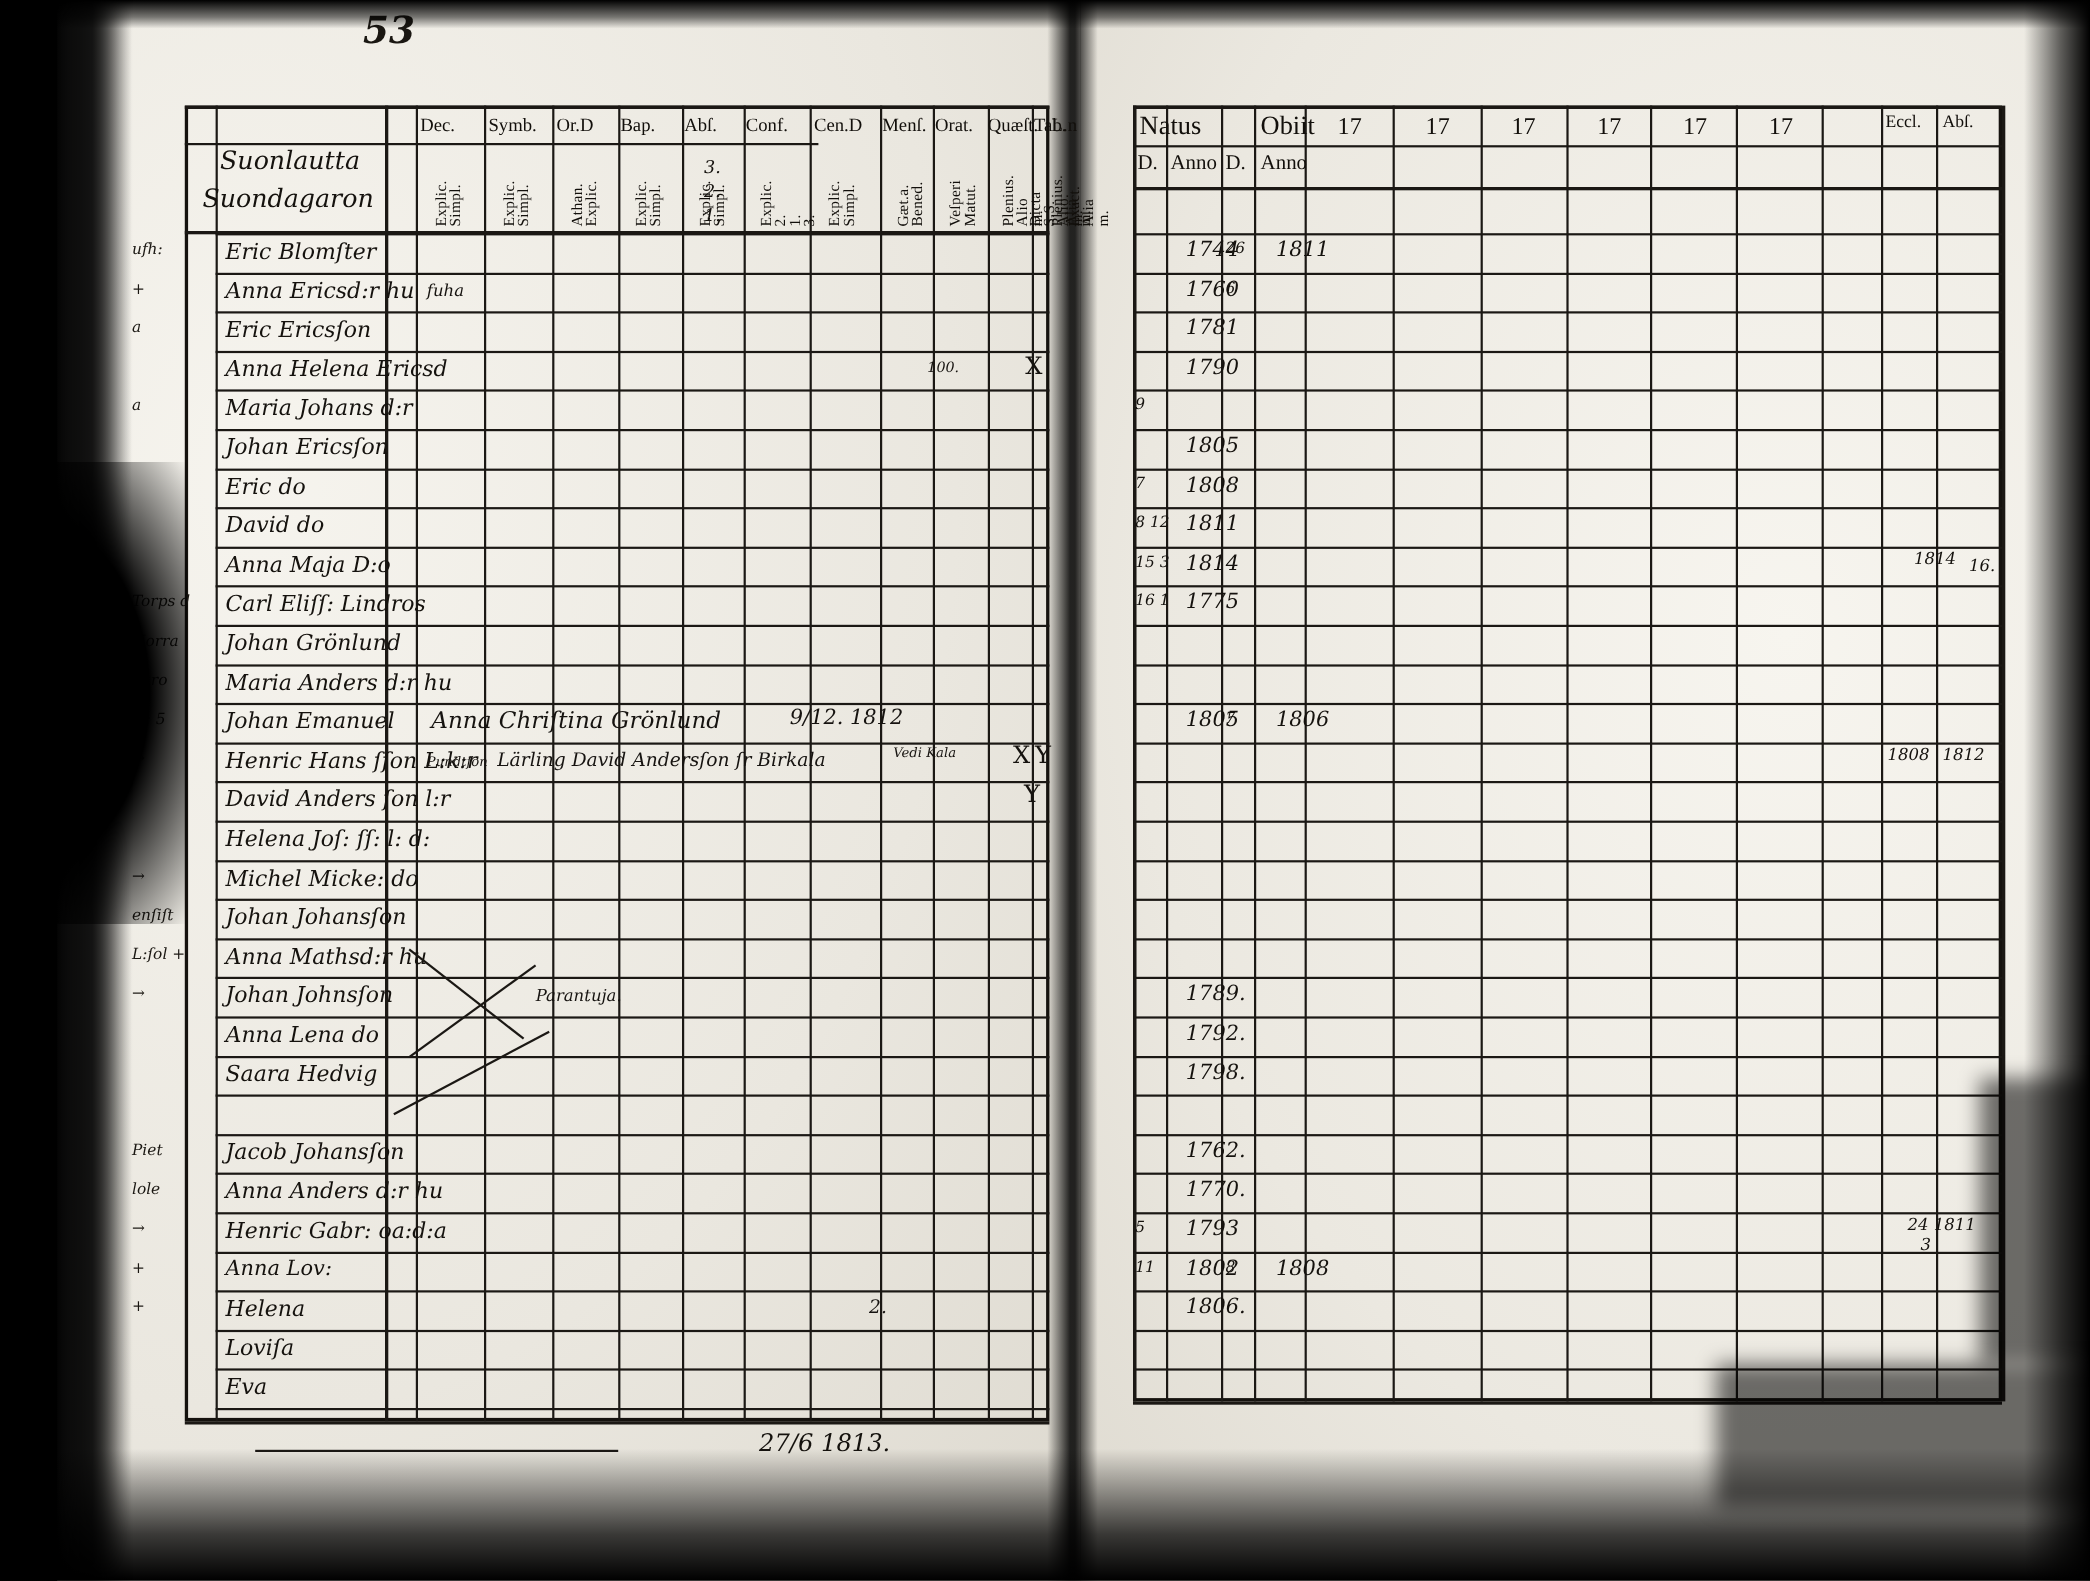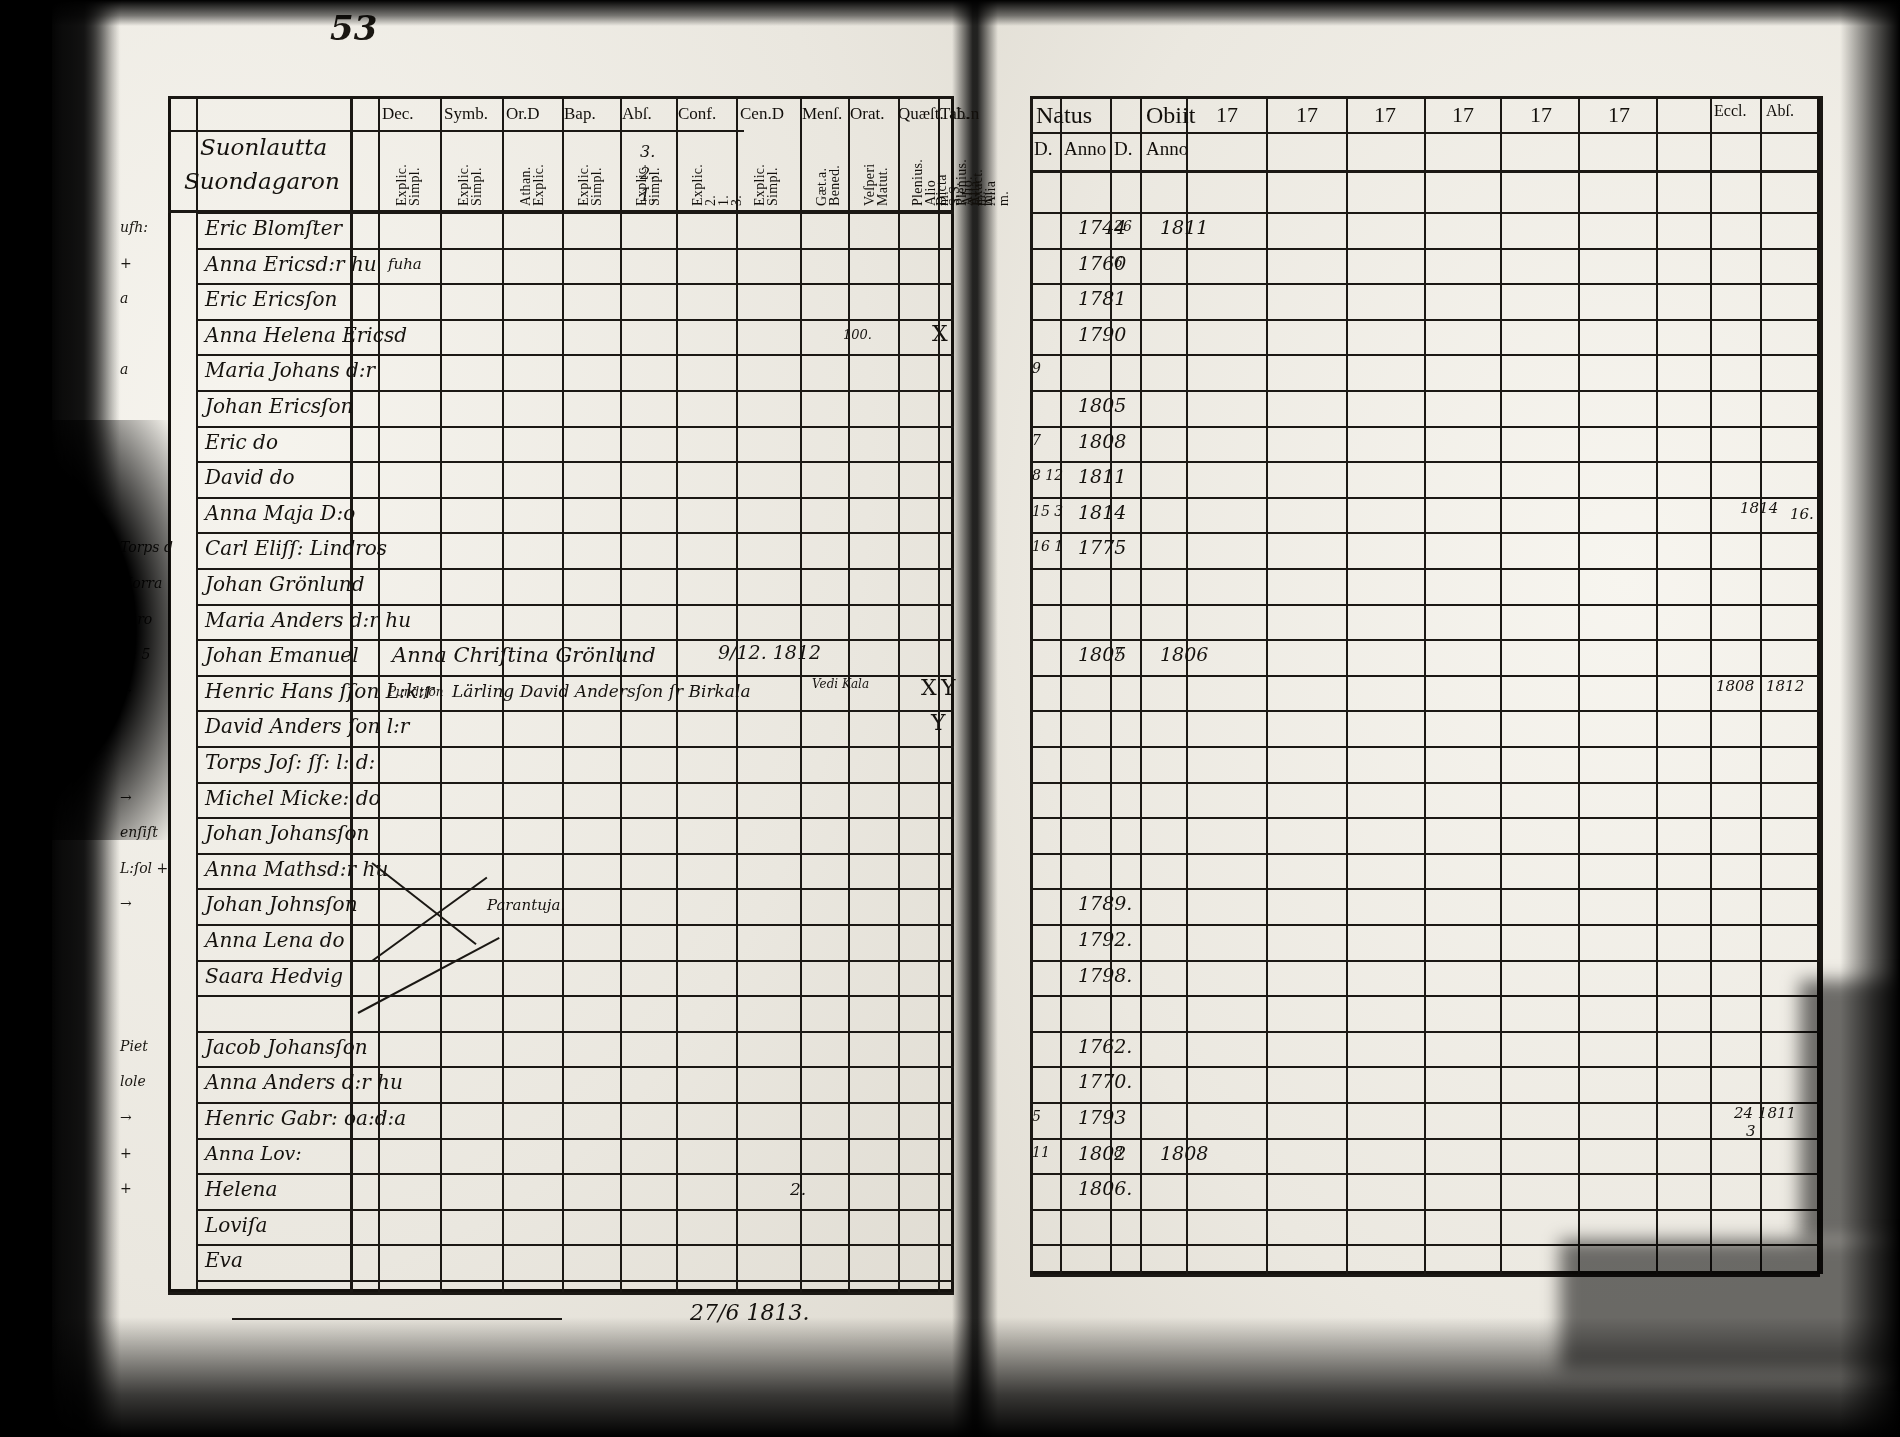--- a/index.html
+++ b/index.html
@@ -301,21 +301,21 @@
       <div class="margin-note" style="left: 120px; top: 539.4px; font-size: 14px;">Torps d</div>
       <div class="rowname" style="left: 205px; top: 572px; font-size: 20px;">Johan Grönlund</div>
       <div class="margin-note" style="left: 120px; top: 575px; font-size: 14px;">Norra</div>
       <div class="rowname" style="left: 205px; top: 607.6px; font-size: 20px;">Maria Anders d:r hu</div>
       <div class="margin-note" style="left: 120px; top: 610.6px; font-size: 14px;">Paro</div>
       <div class="rowname" style="left: 205px; top: 643.2px; font-size: 20px;">Johan Emanuel</div>
       <div class="margin-note" style="left: 120px; top: 646.2px; font-size: 14px;">vi: 5</div>
       <div class="rowname" style="left: 205px; top: 678.8px; font-size: 20px;">Henric Hans ſſon L:k:r</div>
       <div class="margin-note" style="left: 120px; top: 681.8px; font-size: 14px;">→</div>
       <div class="rowname" style="left: 205px; top: 714.4px; font-size: 20px;">David Anders ſon l:r</div>
-      <div class="rowname" style="left: 205px; top: 750px; font-size: 20px;">Torps Joſ: ſſ: l: d:</div>
+      <div class="rowname" style="left: 205px; top: 750px; font-size: 20px;">Helena Joſ: ſſ: l: d:</div>
       <div class="rowname" style="left: 205px; top: 785.6px; font-size: 20px;">Michel Micke: do</div>
       <div class="margin-note" style="left: 120px; top: 788.6px; font-size: 14px;">→</div>
       <div class="rowname" style="left: 205px; top: 821.2px; font-size: 20px;">Johan Johansſon</div>
       <div class="margin-note" style="left: 120px; top: 824.2px; font-size: 14px;">enſiſt</div>
       <div class="rowname" style="left: 205px; top: 856.8px; font-size: 20px;">Anna Mathsd:r hu</div>
       <div class="margin-note" style="left: 120px; top: 859.8px; font-size: 14px;">L:ſol +</div>
       <div class="rowname" style="left: 205px; top: 892.4px; font-size: 20px;">Johan Johnsſon</div>
       <div class="margin-note" style="left: 120px; top: 895.4px; font-size: 14px;">→</div>
       <div class="rowname" style="left: 205px; top: 928px; font-size: 20px;">Anna Lena do</div>
       <div class="rowname" style="left: 205px; top: 963.6px; font-size: 20px;">Saara Hedvig</div>

